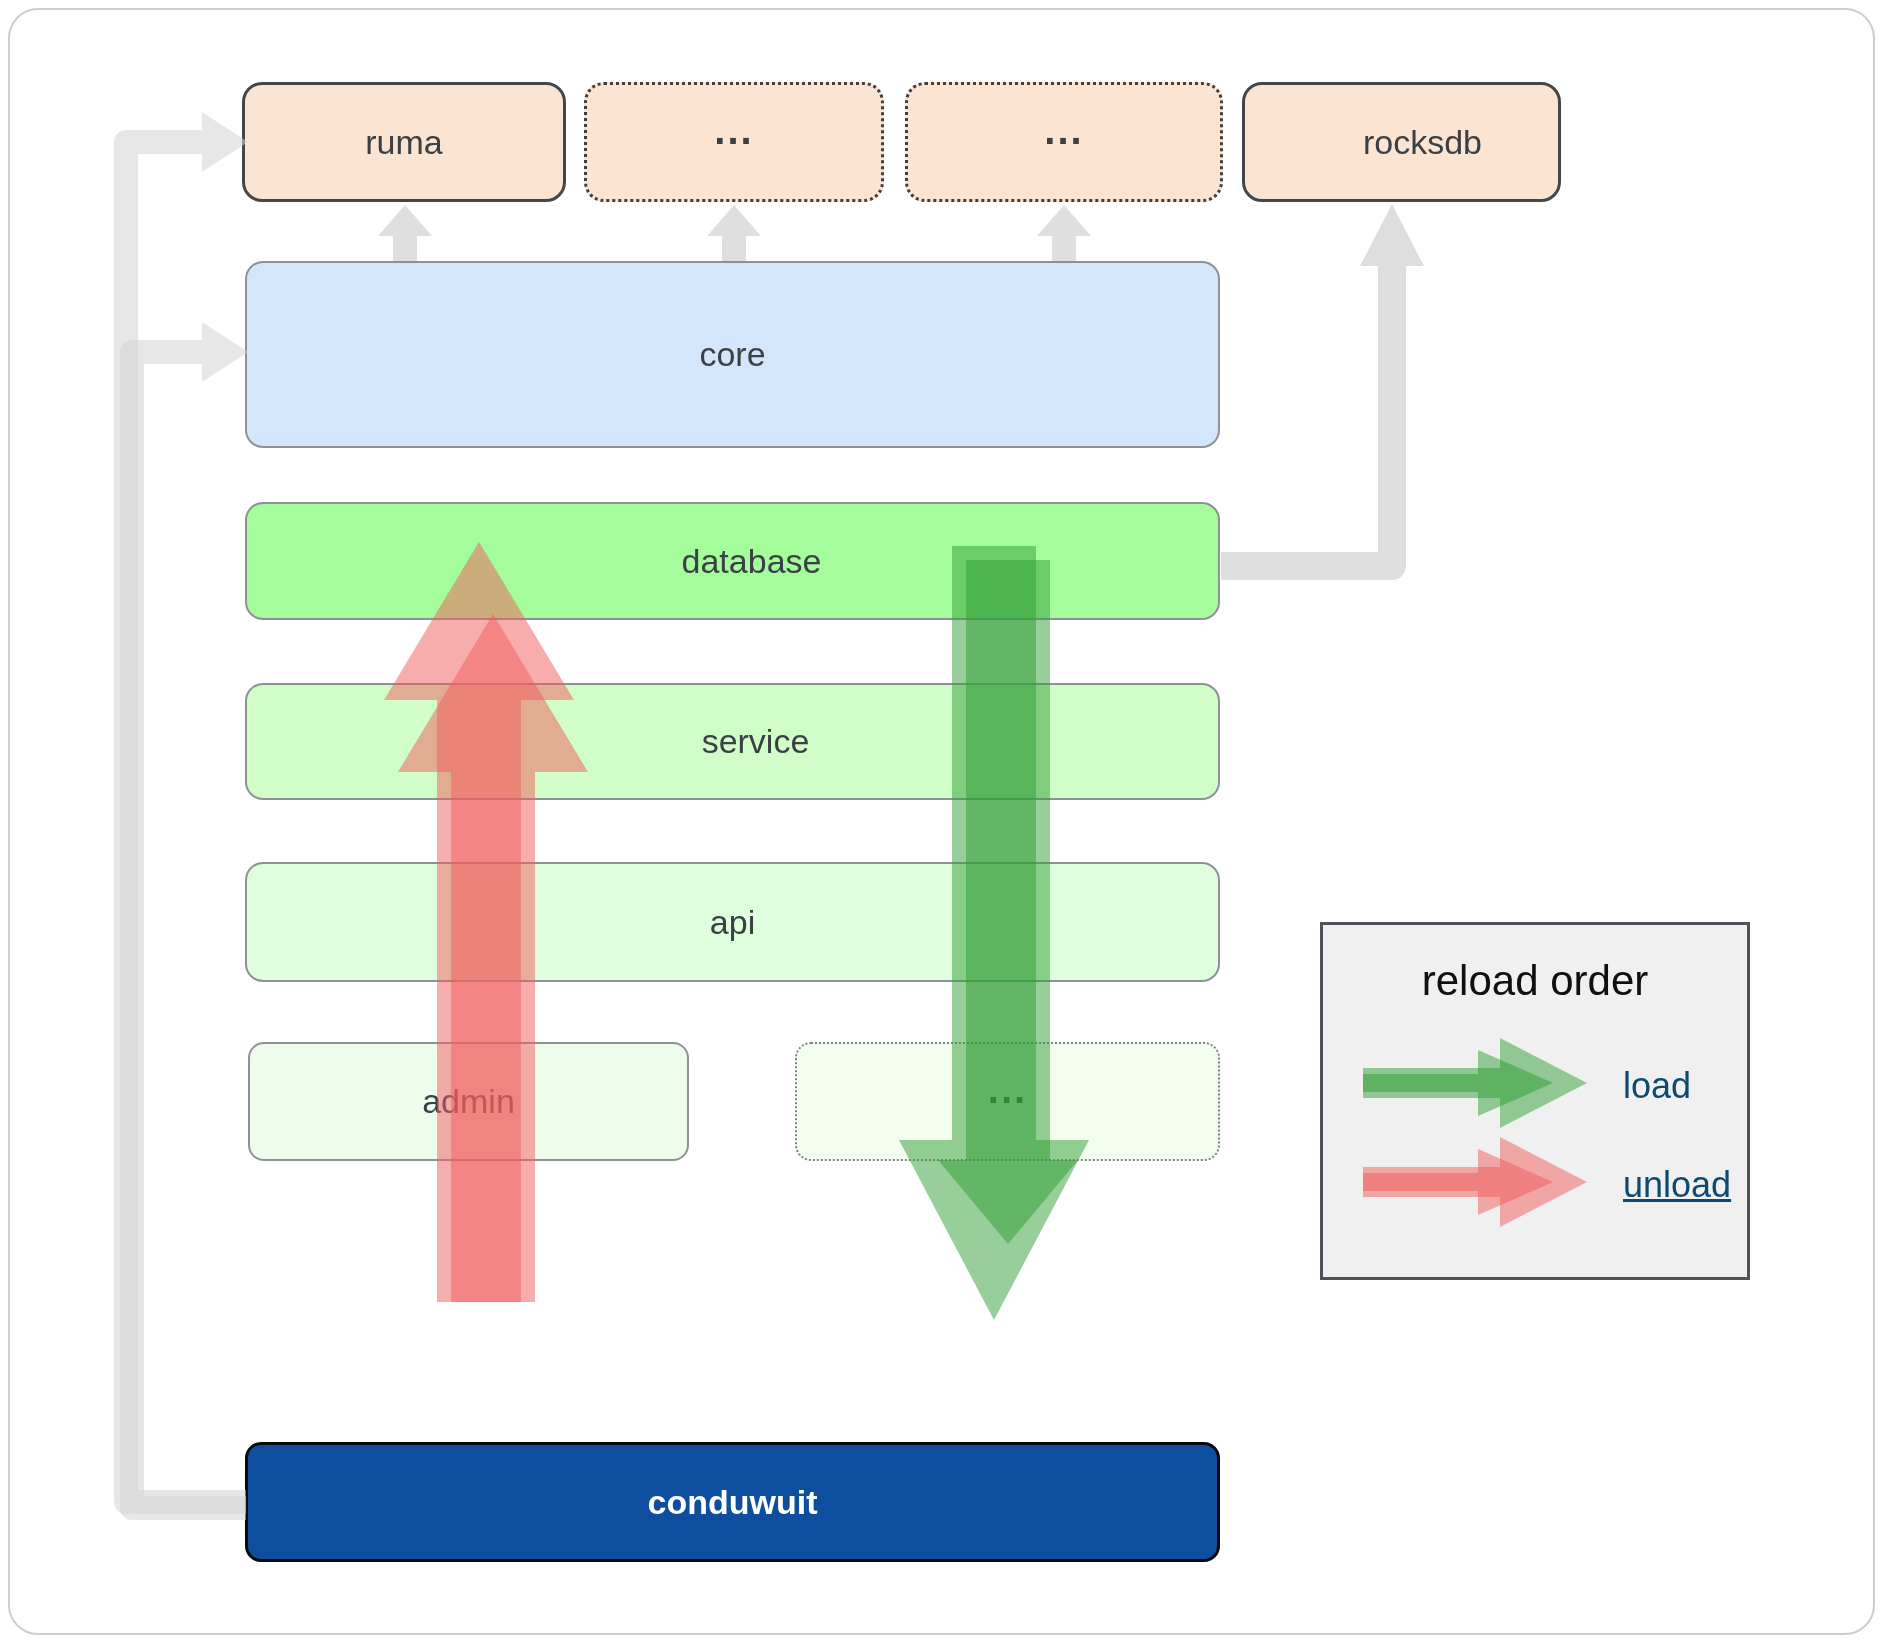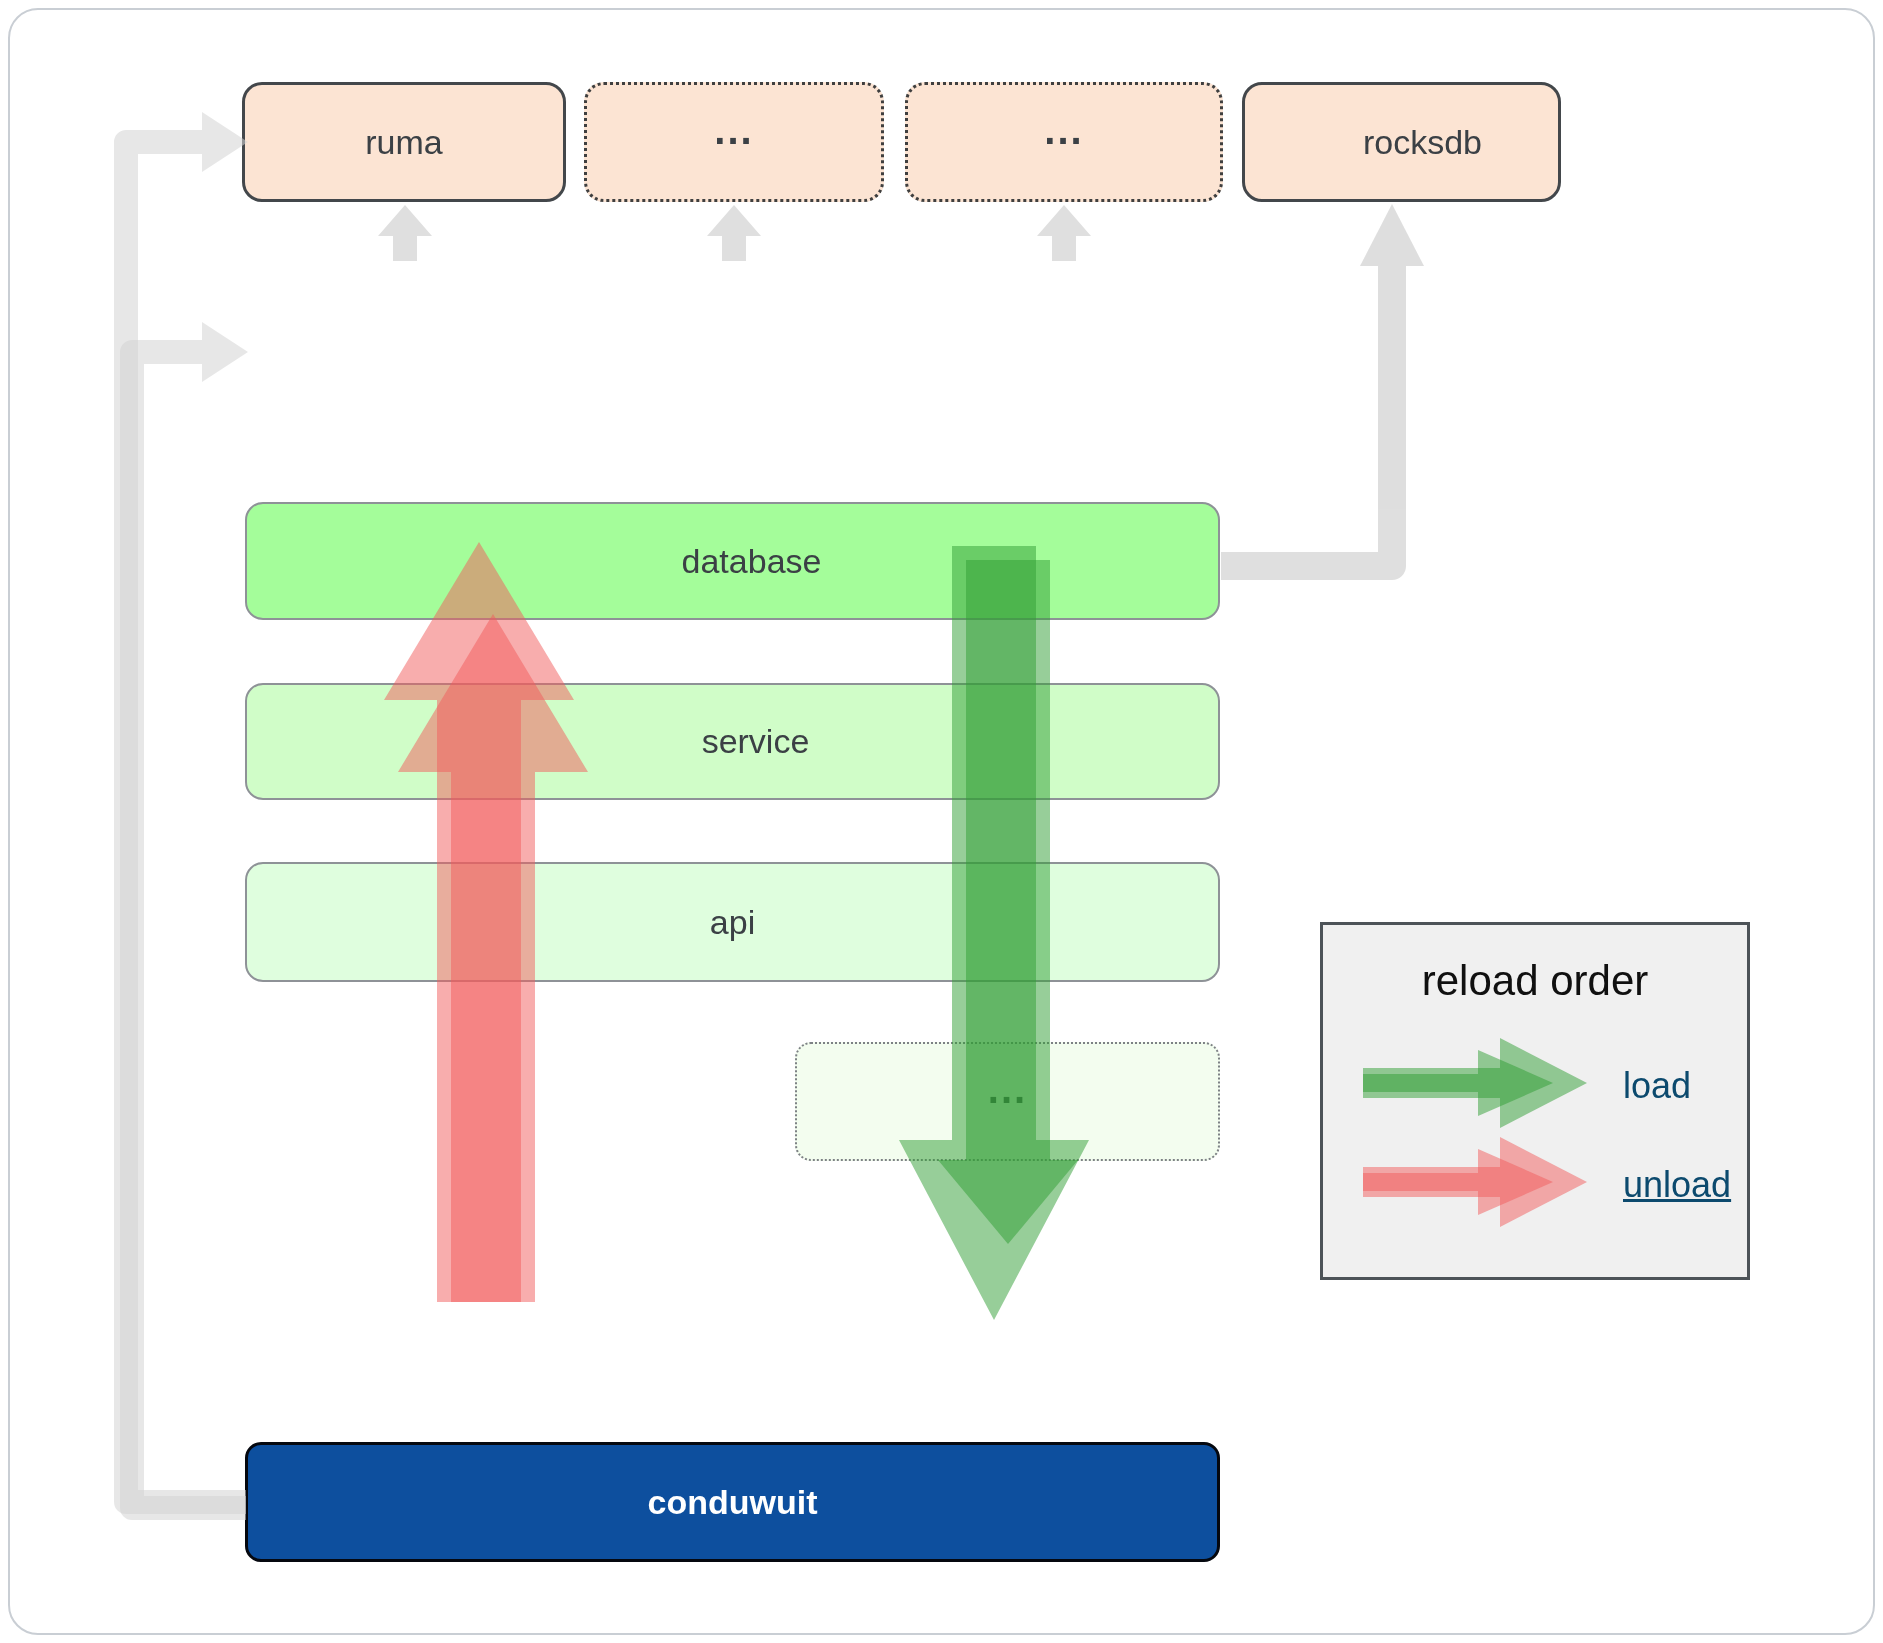--- a/index.html
+++ b/index.html
@@ -65,28 +65,34 @@
   <div class="box b-topdots1 dots">
     <span class="lbl">...</span>
   </div>
   <div class="box b-topdots2 dots">
     <span class="lbl">...</span>
   </div>
   <div class="box b-rocksdb">
     <span class="lbl">rocksdb</span>
   </div>
 
+  <div class="box b-core">
+    <span class="lbl">core</span>
+  </div>
   <div class="box b-database">
     <span class="lbl">database</span>
   </div>
   <div class="box b-service">
     <span class="lbl">service</span>
   </div>
   <div class="box b-api">
     <span class="lbl">api</span>
+  </div>
+  <div class="box b-admin">
+    <span class="lbl">admin</span>
   </div>
   <div class="box b-admindots dots">
     <span class="lbl">...</span>
   </div>
   <div class="box b-conduwuit">
     <span class="lbl">conduwuit</span>
   </div>
 
   <div class="legend">
     <div class="legend-title">reload order</div>

